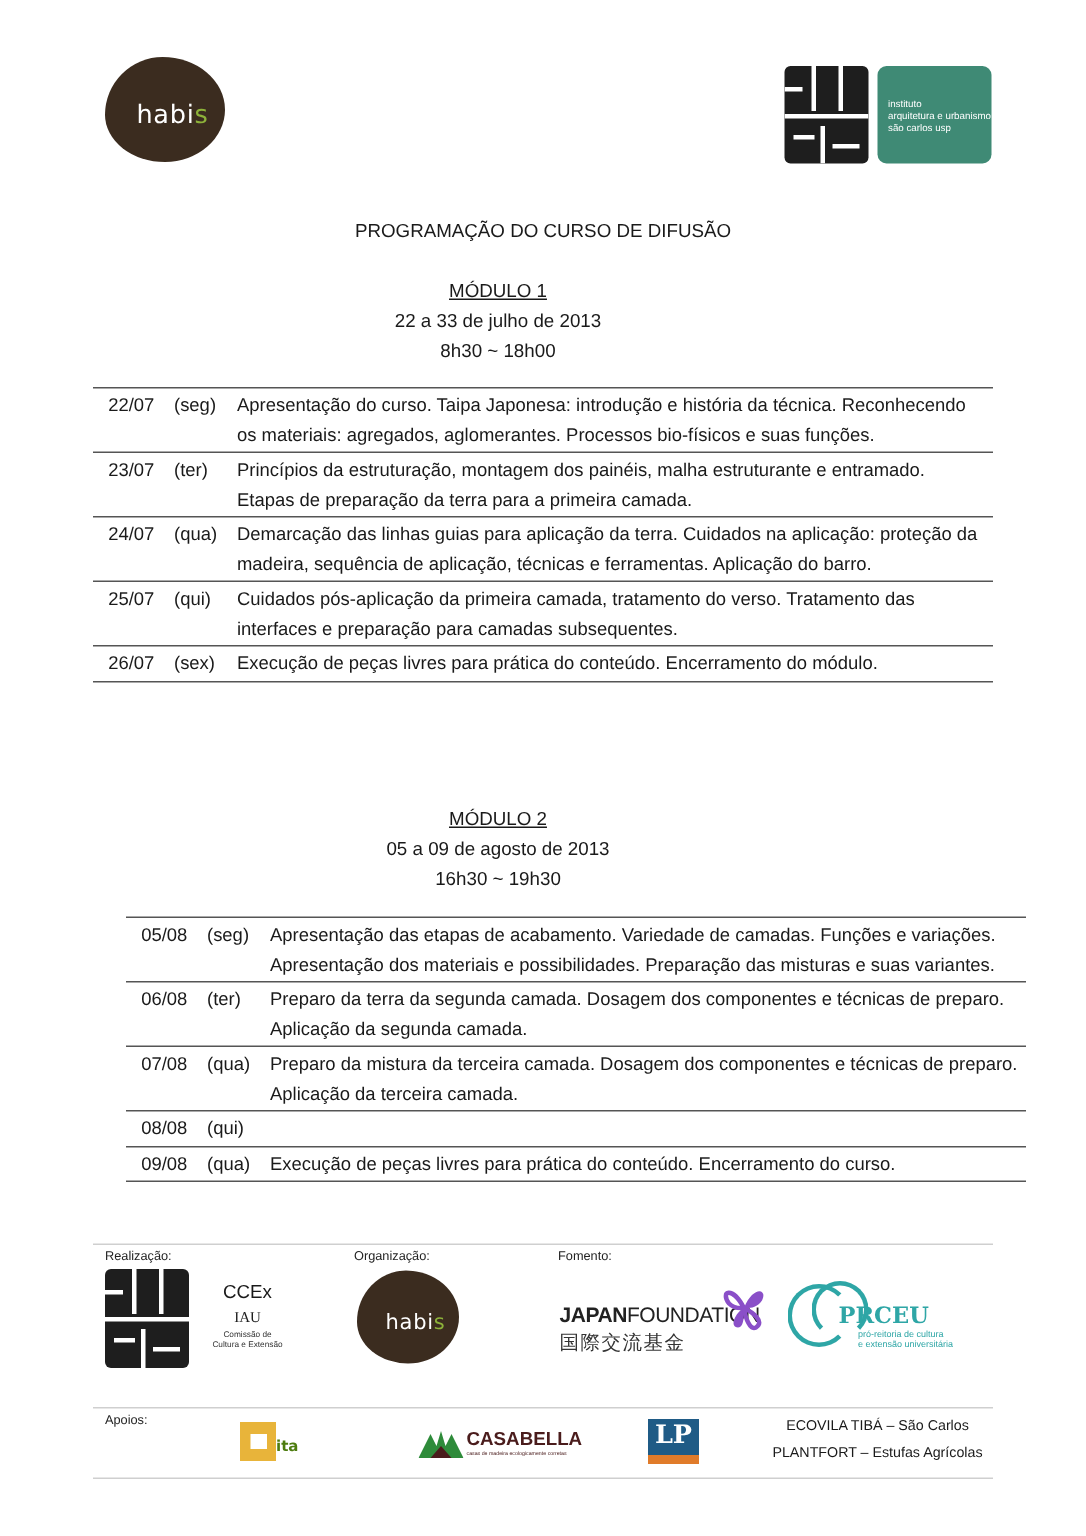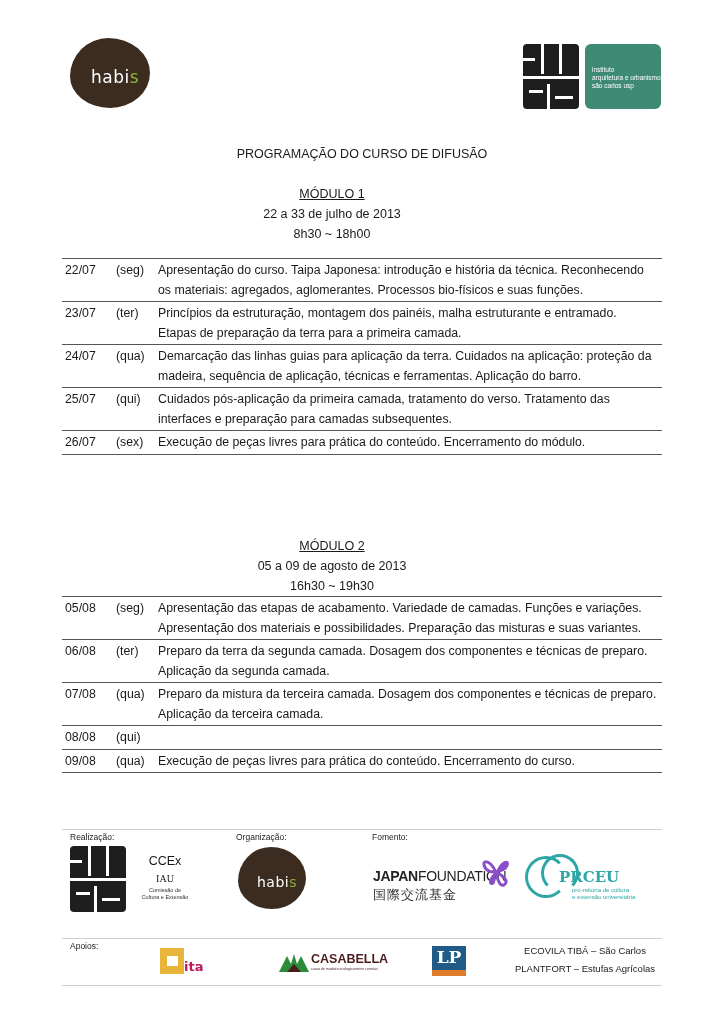--- a/index.html
+++ b/index.html
@@ -16,21 +16,21 @@
   .au-mark .bar { position: absolute; background: #ffffff; }
   #au-top { left: 523px; top: 44px; width: 56px; height: 65px; }
   .iau-box { position: absolute; left: 585px; top: 44px; width: 76px; height: 65px; background: #3f8a75; border-radius: 6px; color: #ffffff; font-size: 6.5px; line-height: 8px; padding: 22px 0 0 7px; }
 
   .title { position: absolute; left: 0; width: 724px; text-align: center; font-size: 12.5px; }
   .mod-head { position: absolute; left: 0; width: 664px; text-align: center; font-size: 12.5px; line-height: 20px; }
   .mod-head .mtitle { text-decoration: underline; }
 
   .schedule { position: absolute; left: 62px; width: 600px; border-top: 1.5px solid #555; }
   .row { display: flex; border-bottom: 1.5px solid #555; font-size: 12.3px; line-height: 19.5px; padding: 2px 0 1px 0; }
-  .row .date { width: 48px; padding-left: 3px; flex-shrink: 0; }
+  .row .date { width: 48px; padding-left: 3px; flex-shrink: 0; text-align: center; }
   .row .dow { width: 48px; padding-left: 6px; flex-shrink: 0; }
   .row .desc { flex: 1; padding-right: 4px; }
 
   .section-rule { position: absolute; left: 62px; width: 600px; height: 1px; background: #cfcfcf; }
   .sponsor-label { position: absolute; font-size: 8.5px; color: #222; }
 
   .ccex { position: absolute; left: 135px; top: 853px; width: 60px; text-align: center; }
   .ccex .t1 { font-size: 12.5px; line-height: 17px; }
   .ccex .t2 { font-size: 10px; line-height: 17px; font-family: Liberation Serif, serif; }
   .ccex .t3 { font-size: 5.5px; line-height: 7px; color: #333; }
@@ -46,21 +46,21 @@
   .butterfly { position: absolute; left: 480px; top: 855px; width: 32px; height: 34px; }
 
   .prceu { position: absolute; left: 525px; top: 852px; width: 140px; height: 60px; }
   .prceu .ring { position: absolute; border: 3px solid #2ea6a6; border-radius: 50%; }
   .prceu .name { position: absolute; left: 34px; top: 16px; font-family: "DejaVu Serif", serif; font-weight: bold; font-size: 15px; color: #2ea6a6; }
   .prceu .sub { position: absolute; left: 47px; top: 35px; font-size: 6px; line-height: 7px; color: #2ea6a6; }
 
   .ita { position: absolute; left: 160px; top: 948px; width: 52px; height: 28px; }
   .ita .sq { position: absolute; left: 0; top: 0; width: 24px; height: 26px; background: #e8b43a; }
   .ita .sq .hole { position: absolute; left: 7px; top: 8px; width: 11px; height: 10px; background: #fff; }
-  .ita .txt { position: absolute; left: 24px; top: 11px; font-weight: bold; font-size: 13px; color: #be185d; font-family: "DejaVu Sans", sans-serif; }
+  .ita .txt { position: absolute; left: 24px; top: 11px; font-weight: bold; font-size: 10px; color: #4d7c0f; font-family: "DejaVu Sans", sans-serif; }
 
   .casabella { position: absolute; left: 279px; top: 950px; width: 100px; height: 25px; }
   .casabella .mtn { position: absolute; left: 0; top: 2px; width: 30px; height: 20px; }
   .casabella .name { position: absolute; left: 32px; top: 2px; font-weight: bold; font-size: 12.5px; color: #4a1c1c; }
   .casabella .tag { position: absolute; left: 32px; top: 17px; font-size: 3.5px; color: #4a1c1c; white-space: nowrap; }
 
   .lp { position: absolute; left: 432px; top: 946px; width: 34px; height: 30px; background: #1f5b86; }
   .lp .l { position: absolute; left: 0; top: 1px; width: 34px; text-align: center; font-family: "DejaVu Serif", serif; font-weight: bold; font-size: 17px; color: #fff; }
   .lp .band { position: absolute; left: 0; bottom: 0; width: 34px; height: 6px; background: #e07b2a; }
 
@@ -123,21 +123,21 @@
     <div class="desc">Execução de peças livres para prática do conteúdo. Encerramento do módulo.</div>
   </div>
 </div>
 
 <div class="mod-head" style="top:536px;">
   <div class="mtitle">MÓDULO 2</div>
   <div>05 a 09 de agosto de 2013</div>
   <div>16h30 ~ 19h30</div>
 </div>
 
-<div class="schedule" style="top:596px;">
+<div class="schedule" style="top:611px;margin-left:22px;">
   <div class="row">
     <div class="date">05/08</div>
     <div class="dow">(seg)</div>
     <div class="desc">Apresentação das etapas de acabamento. Variedade de camadas. Funções e variações. Apresentação dos materiais e possibilidades. Preparação das misturas e suas variantes.</div>
   </div>
   <div class="row">
     <div class="date">06/08</div>
     <div class="dow">(ter)</div>
     <div class="desc">Preparo da terra da segunda camada. Dosagem dos componentes e técnicas de preparo. Aplicação da segunda camada.</div>
   </div>

